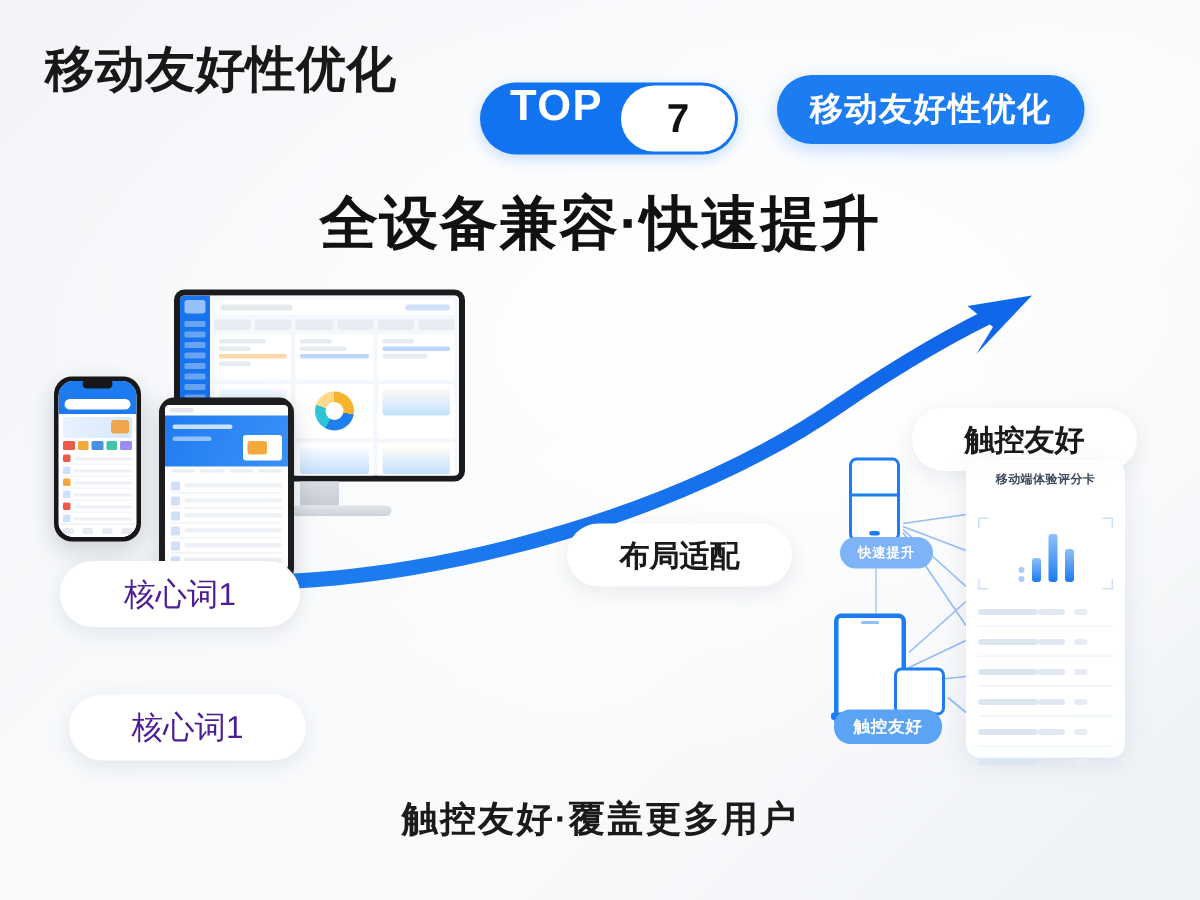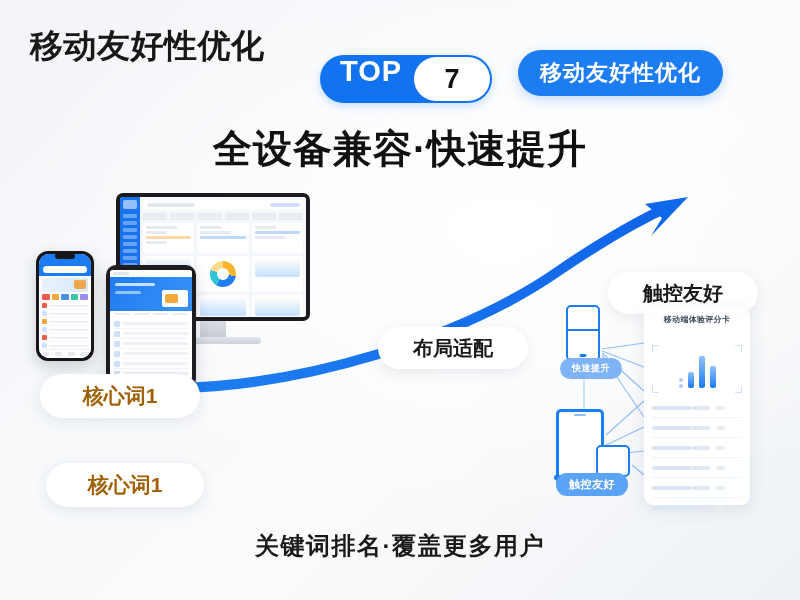--- a/index.html
+++ b/index.html
@@ -130,28 +130,28 @@
   .ph-row{display:flex;align-items:center;gap:2px;height:8px;border-bottom:1px solid #f2f5f9;}
   .ph-row i{width:5px;height:5px;border-radius:1px;background:#cfe0fa;}
   .ph-row u{flex:1;height:2px;background:#edf1f6;border-radius:1px;text-decoration:none;}
   .ph-bottom{position:absolute;left:0;right:0;bottom:0;height:9px;background:#fff;border-top:1px solid #eef1f5;display:flex;}
   .ph-bottom i{flex:1;margin:2px 3px;background:#e6ebf2;border-radius:1px;}
 
   
   .kpill{
     position:absolute; background:#fff; border-radius:24px;
     display:flex; align-items:center; justify-content:center;
-    font-size:21px; font-weight:bold; color:#a16207;
+    font-size:21px; font-weight:normal; color:#4c1d95;
     box-shadow:0 4px 14px rgba(40,60,90,.10);
   }
   .kp1{ left:40px; top:374px; width:160px; height:44px; }
   .kp2{ left:190px; top:418px; width:162px; height:44px; }
   .kp3{ left:46px; top:463px; width:158px; height:44px; }
   .mid-pill{
-    position:absolute; left:378px; top:327px; width:150px; height:42px;
+    position:absolute; left:378px; top:349px; width:150px; height:42px;
     background:#fff; border-radius:21px;
     display:flex; align-items:center; justify-content:center;
     font-size:20px; font-weight:bold; color:#1a1a1a;
     box-shadow:0 4px 14px rgba(40,60,90,.10);
   }
   .touch-pill{
     position:absolute; left:608px; top:272px; width:150px; height:42px;
     background:#fff; border-radius:21px;
     display:flex; align-items:center; justify-content:center;
     font-size:20px; font-weight:bold; color:#1a1a1a;
@@ -479,15 +479,15 @@
           </div>
         <div class="srow">
             <span class="nm"></span>
             <span class="v1"></span>
             <span class="v2"></span>
           </div>
       </div>
     </div>
   </div>
 
-  <div class="footer">关键词排名·覆盖更多用户</div>
+  <div class="footer">触控友好·覆盖更多用户</div>
 
 </div>
 
 </body></html>

